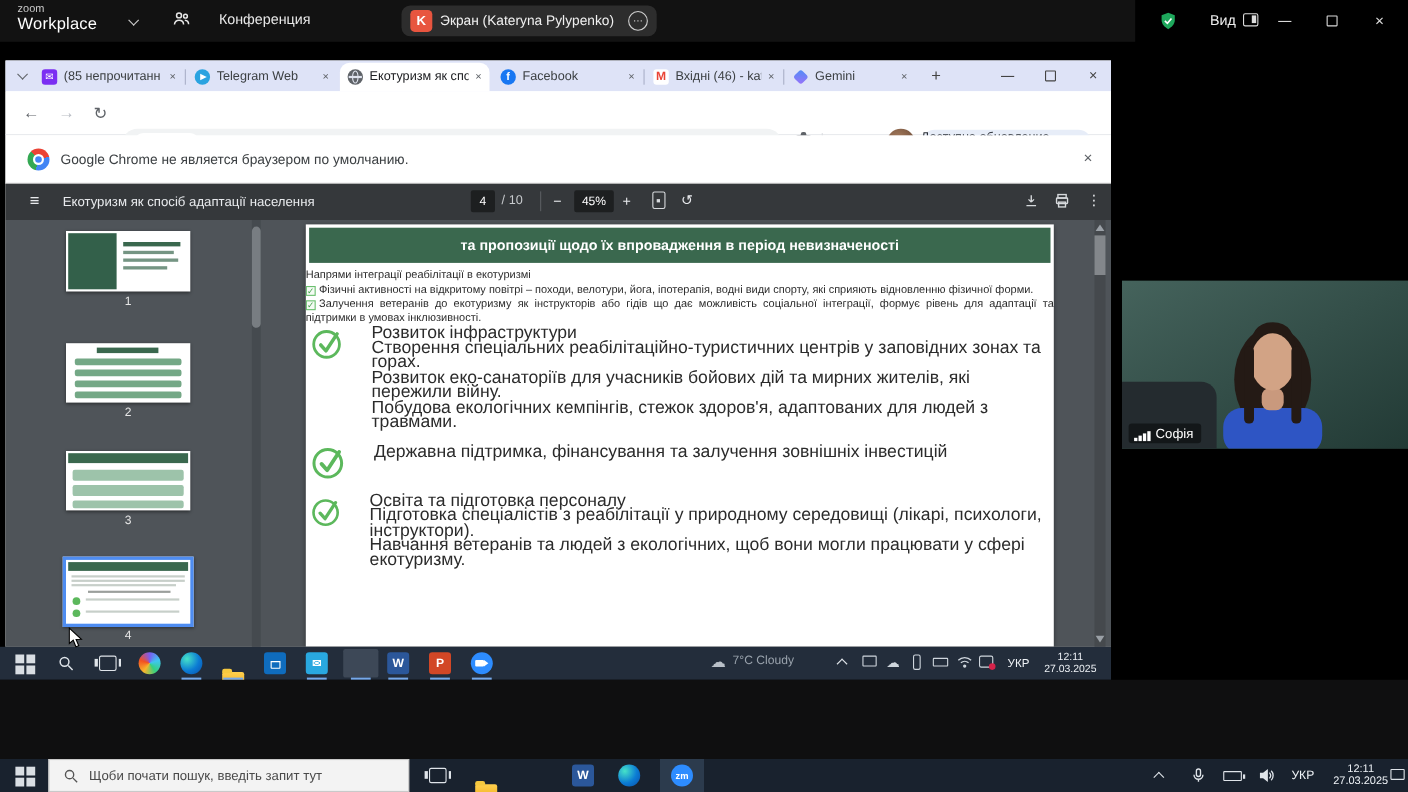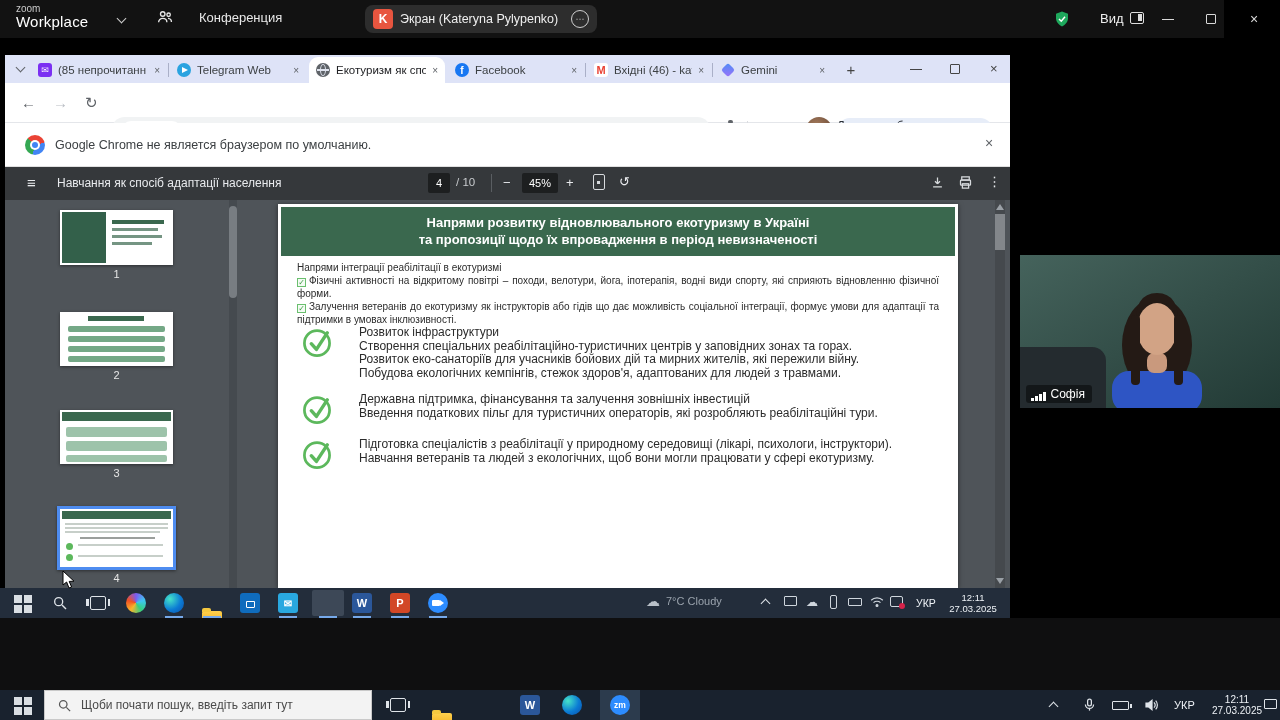--- a/index.html
+++ b/index.html
@@ -1,21 +1,21 @@
 <!DOCTYPE html>
 <html><head>
 <meta charset="utf-8">
 <style>
   *{box-sizing:border-box;margin:0;padding:0}
   html,body{width:1280px;height:720px}
   body{position:relative;background:#000;font-family:"Liberation Sans",sans-serif;overflow:hidden}
   .abs{position:absolute}
   .flex{display:flex;align-items:center}
   
-  .ztop{left:0;top:0;width:1224px;height:38px;background:#121212;color:#e8e8e8}
+  .ztop{left:0;top:0;width:1032px;height:38px;background:#121212;color:#e8e8e8}
   .zbrand{left:16px;top:4px;line-height:1}
   .zbrand .b1{font-size:10px;color:#c9c9c9}
   .zbrand .b2{font-size:15px;color:#fff;letter-spacing:.2px}
   .chev{width:7px;height:7px;border-right:1.6px solid #cfcfcf;border-bottom:1.6px solid #cfcfcf;transform:rotate(45deg);display:inline-block}
   .chev.up{transform:rotate(-135deg)}
   .chev.dark{border-color:#5f6368}
   .zpill{left:365px;top:5px;width:232px;height:28px;background:#2d2d2d;border-radius:8px;padding:0 8px;gap:7px;display:flex;align-items:center}
   .kava{width:20px;height:20px;border-radius:4px;background:#e8553f;color:#fff;font-size:12px;font-weight:bold;display:flex;align-items:center;justify-content:center}
   .zpill .lbl{font-size:12.5px;color:#f0f0f0;flex:1;white-space:nowrap}
   .ecirc{width:18px;height:18px;border:1.5px solid #cfcfcf;border-radius:50%;color:#cfcfcf;font-size:9px;display:flex;align-items:center;justify-content:center}
@@ -62,26 +62,26 @@
   .thumb.sel{left:52px;width:119px;border:3px solid #4e8cf0}
   .tlabel{left:55px;width:113px;text-align:center;font-size:11px;color:#e6e6e6}
   .mini{position:relative;width:100%;height:100%;overflow:hidden}
   .gbar{position:absolute;background:#3a684e}
   .grow{position:absolute;background:#74a886;border-radius:2px}
   .gline{position:absolute;background:#c7cfc9}
   .railsb{left:224px;top:0;width:8px;height:388px;background:#454a4f}
   .railthumb{left:224px;top:6px;width:8px;height:92px;background:#787d82;border-radius:4px}
   .page{left:273px;top:4px;width:680px;height:384px;background:#fff;box-shadow:0 1px 5px rgba(0,0,0,.5);overflow:hidden}
   .banner{margin:3px 3px 0;background:#3a684e;color:#fff;text-align:center;padding:7px 10px 8px;font-weight:bold;font-size:13px;line-height:17px}
-  .pbody{padding:5px 19px 0;color:#2b2b2b;font-size:10px;line-height:13px}
+  .pbody{padding:5px 0 0;color:#2b2b2b;font-size:10px;line-height:13px}
   .pbody p{text-align:justify}
   .cb{display:inline-block;width:9px;height:9px;border:1px solid #6abf6e;background:#f4fbf4;color:#3f9d46;font-size:8px;line-height:8px;text-align:center;margin-right:3px;vertical-align:-1px}
   .subt{font-weight:bold;color:#111;font-size:11px;line-height:14px;text-align:center;max-width:580px;margin:7px auto 9px}
   .sect{display:flex;gap:26px;margin:0 0 13px 4px}
-  .sect .txt{font-size:12px;line-height:13.5px;color:#2b2b2b}
+  .sect .txt{font-size:16px;line-height:13.5px;color:#2b2b2b}
   .mainsb{left:990px;top:0;width:10px;height:388px;background:#45494d}
   .sbthumb{left:990px;top:14px;width:10px;height:36px;background:#83878b}
   .tri{width:0;height:0;border-left:4px solid transparent;border-right:4px solid transparent}
   .tri.up{border-bottom:6px solid #9aa0a6}
   .tri.down{border-top:6px solid #9aa0a6}
   
   .stask{left:0;top:588px;width:1010px;height:30px;background:#232d3b;color:#e8ecf1}
   .rtask{left:0;top:690px;width:1280px;height:30px;background:#19222e;color:#eef2f6}
   .winflag{display:grid;grid-template-columns:8px 8px;grid-template-rows:8px 8px;gap:1.5px}
   .winflag i{background:#d9dee3}
@@ -230,21 +230,21 @@
     <div class="abs chrome-ball" style="left:20px;top:12px">
         <i></i>
         <em></em>
       </div>
     <span class="abs" style="left:50px;top:15px;font-size:12.5px;color:#3c4043">Google Chrome не является браузером по умолчанию.</span>
     <span class="abs" style="left:980px;top:12px;font-size:14px;color:#5f6368">×</span>
   </div>
 
   <div class="abs pdfbar">
     <span class="abs" style="left:22px;top:7px;font-size:15px">≡</span>
-    <span class="abs" style="left:52px;top:9px;font-size:12px;color:#e8eaed">Навчання як спосіб адаптації населення</span>
+    <span class="abs" style="left:52px;top:9px;font-size:12px;color:#e8eaed">Екотуризм як спосіб адаптації населення</span>
     <div class="abs pbox" style="left:423px;top:6px;width:22px;height:20px">4</div>
     <span class="abs" style="left:451px;top:9px;color:#c8cbce;font-size:11.5px">/ 10</span>
     <div class="abs" style="left:486px;top:7px;width:1px;height:18px;background:#5a5e62"></div>
     <span class="abs" style="left:498px;top:8px;font-size:13px">−</span>
     <div class="abs pbox" style="left:517px;top:6px;width:36px;height:20px">45%</div>
     <span class="abs" style="left:561px;top:8px;font-size:13px">+</span>
     <span class="abs" style="left:588px;top:7px;width:12px;height:16px;border:1.6px solid #d7dadd;border-radius:2px">
         <i style="position:absolute;left:3px;top:5.5px;width:3px;height:3px;background:#d7dadd"></i>
       </span>
     <span class="abs" style="left:614px;top:7px;font-size:13px">↺</span>
@@ -311,56 +311,55 @@
         <i class="gline" style="left:18px;top:46px;width:85px;height:2px"></i>
         </div>
     </div>
     <div class="abs tlabel" style="top:372px">4</div>
 
     <div class="abs railsb"></div>
     <div class="abs railthumb"></div>
 
     <div class="abs page">
       <div class="banner">
-        <div>Напрями розвитку відновлювального екотуризму в Україні</div>
         <div>та пропозиції щодо їх впровадження в період невизначеності</div>
       </div>
       <div class="pbody">
         <div>Напрями інтеграції реабілітації в екотуризмі</div>
         <p><span class="cb">✓</span><span>Фізичні активності на відкритому повітрі – походи, велотури, йога, іпотерапія, водні види спорту, які сприяють відновленню фізичної форми.</span></p>
-        <p><span class="cb">✓</span><span>Залучення ветеранів до екотуризму як інструкторів або гідів що дає можливість соціальної інтеграції, формує умови для адаптації та підтримки в умовах інклюзивності.</span></p>
+        <p><span class="cb">✓</span><span>Залучення ветеранів до екотуризму як інструкторів або гідів що дає можливість соціальної інтеграції, формує рівень для адаптації та підтримки в умовах інклюзивності.</span></p>
 
         <div class="sect">
           <svg width="32" height="32" viewBox="0 0 28 28">
               <circle cx="14" cy="15" r="11" fill="none" stroke="#5cb85c" stroke-width="2.4"></circle>
               <path d="M9 15.5l4.5 5L23 6" fill="none" stroke="#5cb85c" stroke-width="3" stroke-linecap="round" stroke-linejoin="round"></path>
             </svg>
           <div class="txt">
             <div>Розвиток інфраструктури</div>
             <div>Створення спеціальних реабілітаційно-туристичних центрів у заповідних зонах та горах.</div>
             <div>Розвиток еко-санаторіїв для учасників бойових дій та мирних жителів, які пережили війну.</div>
             <div>Побудова екологічних кемпінгів, стежок здоров'я, адаптованих для людей з травмами.</div>
           </div>
         </div>
         <div class="sect">
           <svg width="32" height="32" viewBox="0 0 28 28">
               <circle cx="14" cy="15" r="11" fill="none" stroke="#5cb85c" stroke-width="2.4"></circle>
               <path d="M9 15.5l4.5 5L23 6" fill="none" stroke="#5cb85c" stroke-width="3" stroke-linecap="round" stroke-linejoin="round"></path>
             </svg>
           <div class="txt">
             <div>Державна підтримка, фінансування та залучення зовнішніх інвестицій</div>
-            <div>Введення податкових пільг для туристичних операторів, які розробляють реабілітаційні тури.</div>
           </div>
         </div>
         <div class="sect">
           <svg width="32" height="32" viewBox="0 0 28 28">
               <circle cx="14" cy="15" r="11" fill="none" stroke="#5cb85c" stroke-width="2.4"></circle>
               <path d="M9 15.5l4.5 5L23 6" fill="none" stroke="#5cb85c" stroke-width="3" stroke-linecap="round" stroke-linejoin="round"></path>
             </svg>
           <div class="txt">
+            <div>Освіта та підготовка персоналу</div>
             <div>Підготовка спеціалістів з реабілітації у природному середовищі (лікарі, психологи, інструктори).</div>
             <div>Навчання ветеранів та людей з екологічних, щоб вони могли працювати у сфері екотуризму.</div>
           </div>
         </div>
       </div>
     </div>
 
     <div class="abs mainsb"></div>
     <div class="abs tri up" style="left:991px;top:4px"></div>
     <div class="abs sbthumb"></div>

